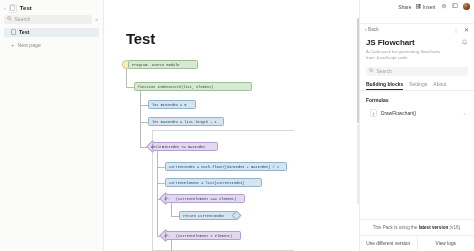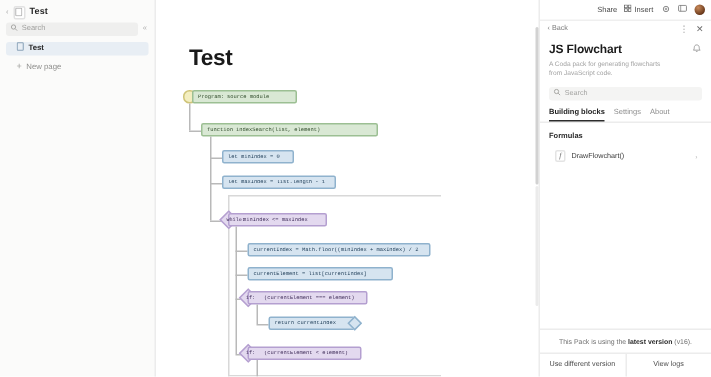--- a/index.html
+++ b/index.html
@@ -64,21 +64,21 @@
   .dia-lbl { position:absolute; font-size:3.4px; font-family:"Liberation Mono", monospace;
              color:#3f2d59; }
 
   .ln { position:absolute; background:#b9b9b9; }
   .vln { width:0.6px; }
   .hln { height:0.6px; }
   .box-outline { position:absolute; border:0.6px solid #d8d8d8; border-right:none; }
 
   
   .rightwrap { position:relative; flex:0 0 115px; width:115px; height:251px;
-               border-left:1px solid #ececec; background:#fff; display:flex; flex-direction:column; }
+               border-left:1px solid #ececec; background:#fff; display:flex; flex-direction:column;gap:10px; }
   .topbar { height:13px; display:flex; align-items:center; justify-content:flex-end;
             gap:5px; padding:0 4px; }
   .tb-txt { font-size:5px; color:#4a4a4a; cursor:pointer; }
   .tb-ico { display:flex; align-items:center; gap:1.5px; cursor:pointer; }
   .avatar { width:7.5px; height:7.5px; border-radius:50%;
             background:radial-gradient(circle at 35% 30%, #c98a5a, #6b3a1c 70%, #2d1608);
             cursor:pointer; }
 
   .panel { flex:1 1 auto; display:flex; flex-direction:column; border-top:1px solid #efefef;
            min-height:0; }

